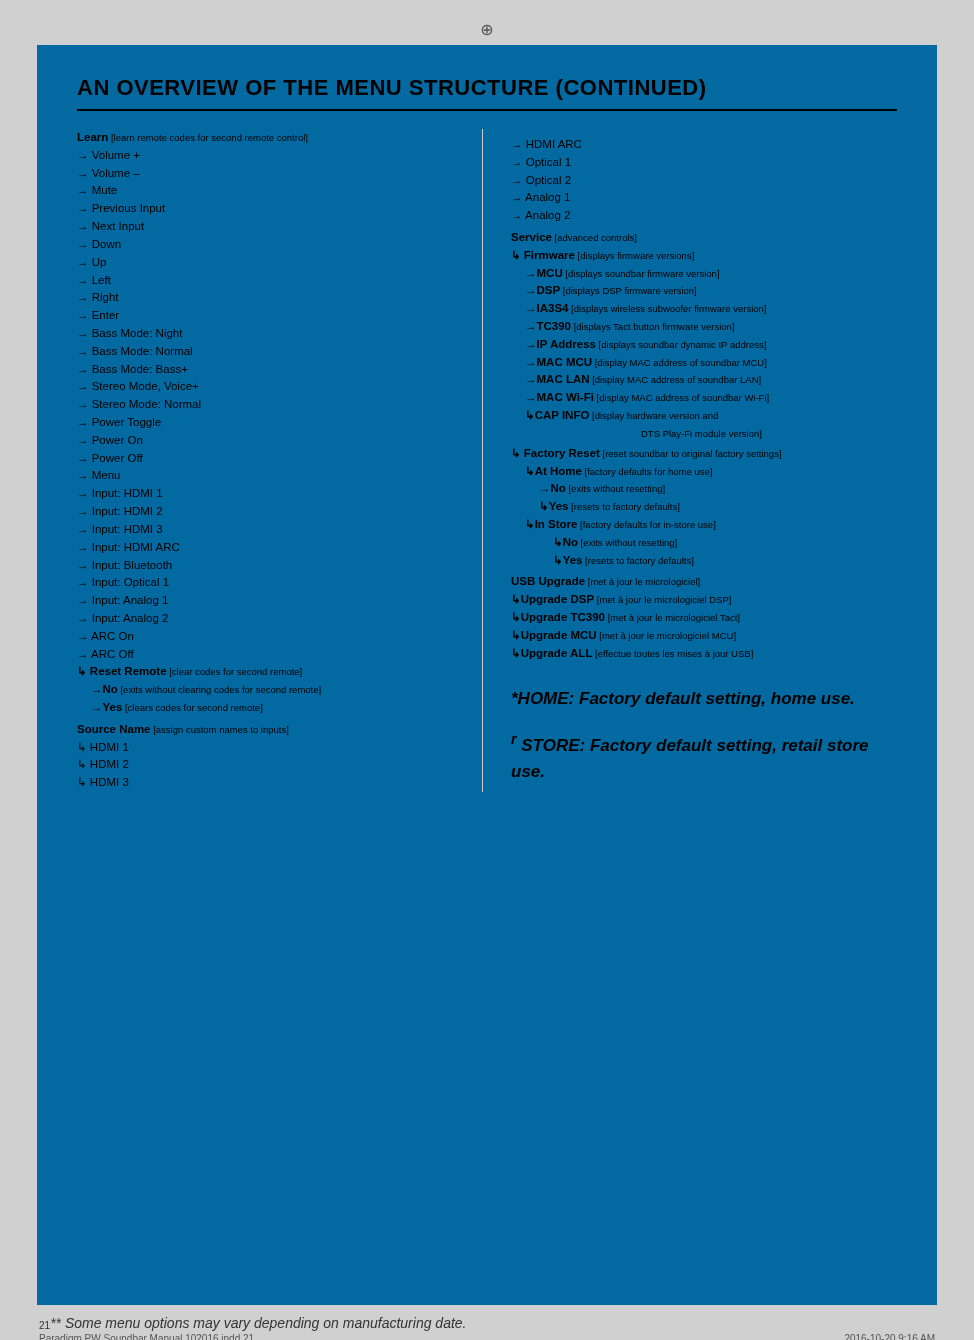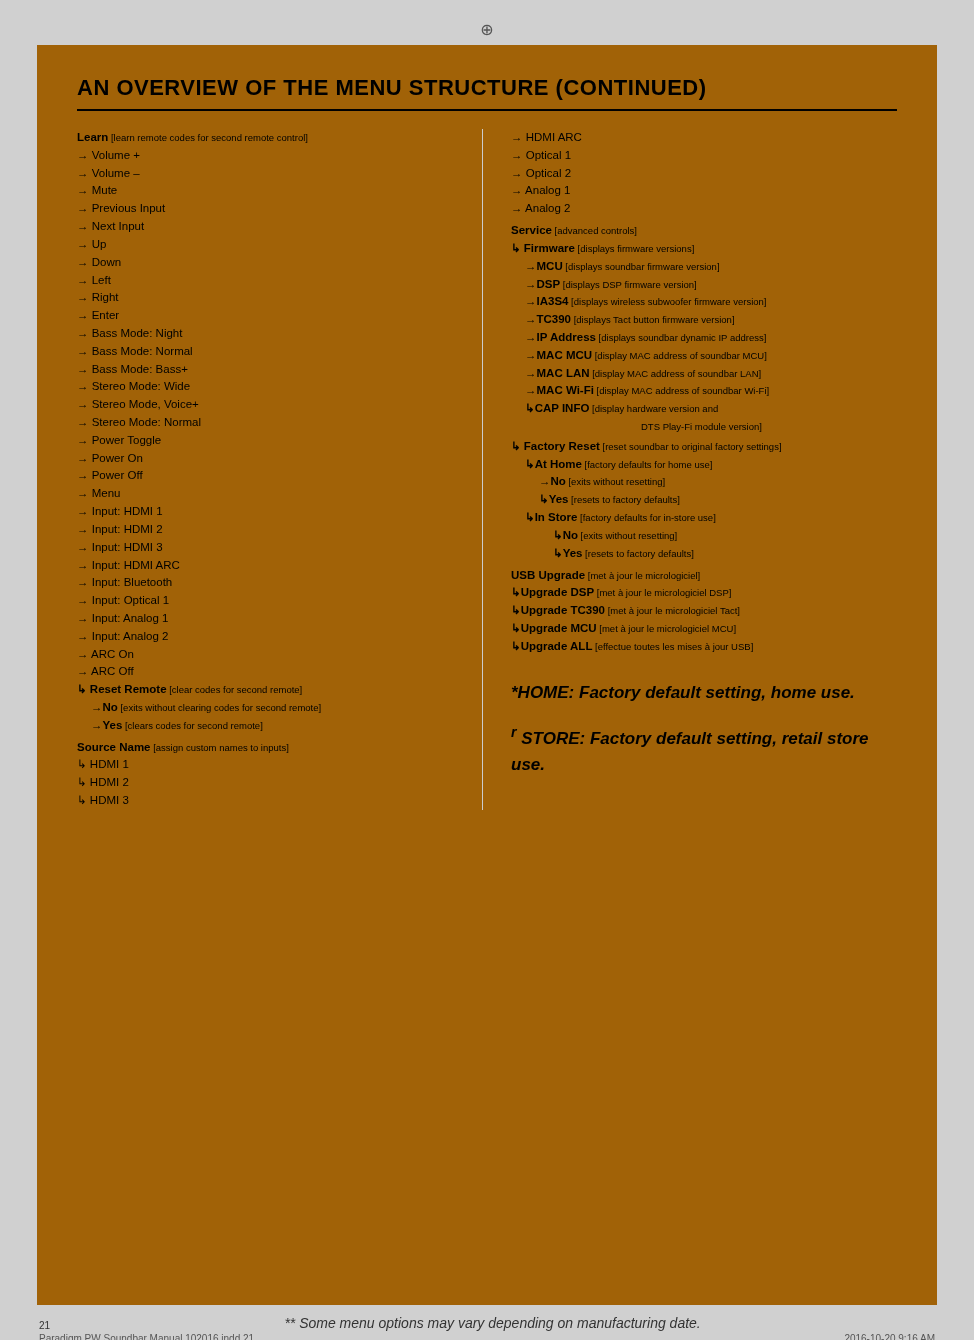--- a/index.html
+++ b/index.html
@@ -7,38 +7,39 @@
       background: #d0d0d0;
       font-family: Arial, Helvetica, sans-serif;
       width: 974px;
       min-height: 1340px;
       display: flex;
       flex-direction: column;
       align-items: center;
       padding: 20px 0 10px 0;
     }
     .page {
-      background: #a16207;
+      background: #0369a1;
       width: 900px;
       min-height: 1260px;
       padding: 30px 40px 40px 40px;
       position: relative;
     }
     .section-title {
       font-size: 22px;
       font-weight: 900;
       text-transform: uppercase;
       letter-spacing: 0.5px;
       margin-bottom: 18px;
       border-bottom: 2px solid #000;
       padding-bottom: 8px;
     }
     .content-area {
       display: flex;
       gap: 8px;
+      align-items: center;
     }
     .col-left {
       width: 50%;
       padding-right: 20px;
       border-right: 1px solid #ccc;
       font-size: 11.5px;
       line-height: 1.55;
     }
     .col-right {
       width: 50%;
@@ -58,21 +59,20 @@
     .indent3 { padding-left: 42px; }
     .note-line {
       margin-top: 16px;
       font-style: italic;
       font-size: 17px;
       font-weight: 600;
     }
     .footer {
       width: 900px;
       display: flex;
-      justify-content: space-between;
       align-items: flex-end;
       margin-top: 10px;
       padding: 0 2px;
       font-size: 10px;
     }
     .footer-left { color: #333; }
     .footer-center { font-style: italic; font-size: 14px; color: #333; }
     .footer-right { color: #333; }
     .divider-top {
       text-align: center;
@@ -91,29 +91,28 @@
 
   <div class="content-area">
 
     <div class="col-left">
       <span class="item"><span class="bold">Learn</span><span class="small"> [learn remote codes for second remote control]</span></span>
       <span class="item">→ Volume +</span>
       <span class="item">→ Volume –</span>
       <span class="item">→ Mute</span>
       <span class="item">→ Previous Input</span>
       <span class="item">→ Next Input</span>
+      <span class="item">→ Down</span>
       <span class="item">→ Up</span>
-      <span class="item">→ Down</span>
       <span class="item">→ Left</span>
       <span class="item">→ Right</span>
       <span class="item">→ Enter</span>
       <span class="item">→ Bass Mode: Night</span>
       <span class="item">→ Bass Mode: Normal</span>
       <span class="item">→ Bass Mode: Bass+</span>
-      <span class="item">→ Stereo Mode: Wide</span>
       <span class="item">→ Stereo Mode, Voice+</span>
       <span class="item">→ Stereo Mode: Normal</span>
       <span class="item">→ Power Toggle</span>
       <span class="item">→ Power On</span>
       <span class="item">→ Power Off</span>
       <span class="item">→ Menu</span>
       <span class="item">→ Input: HDMI 1</span>
       <span class="item">→ Input: HDMI 2</span>
       <span class="item">→ Input: HDMI 3</span>
       <span class="item">→ Input: HDMI ARC</span>

